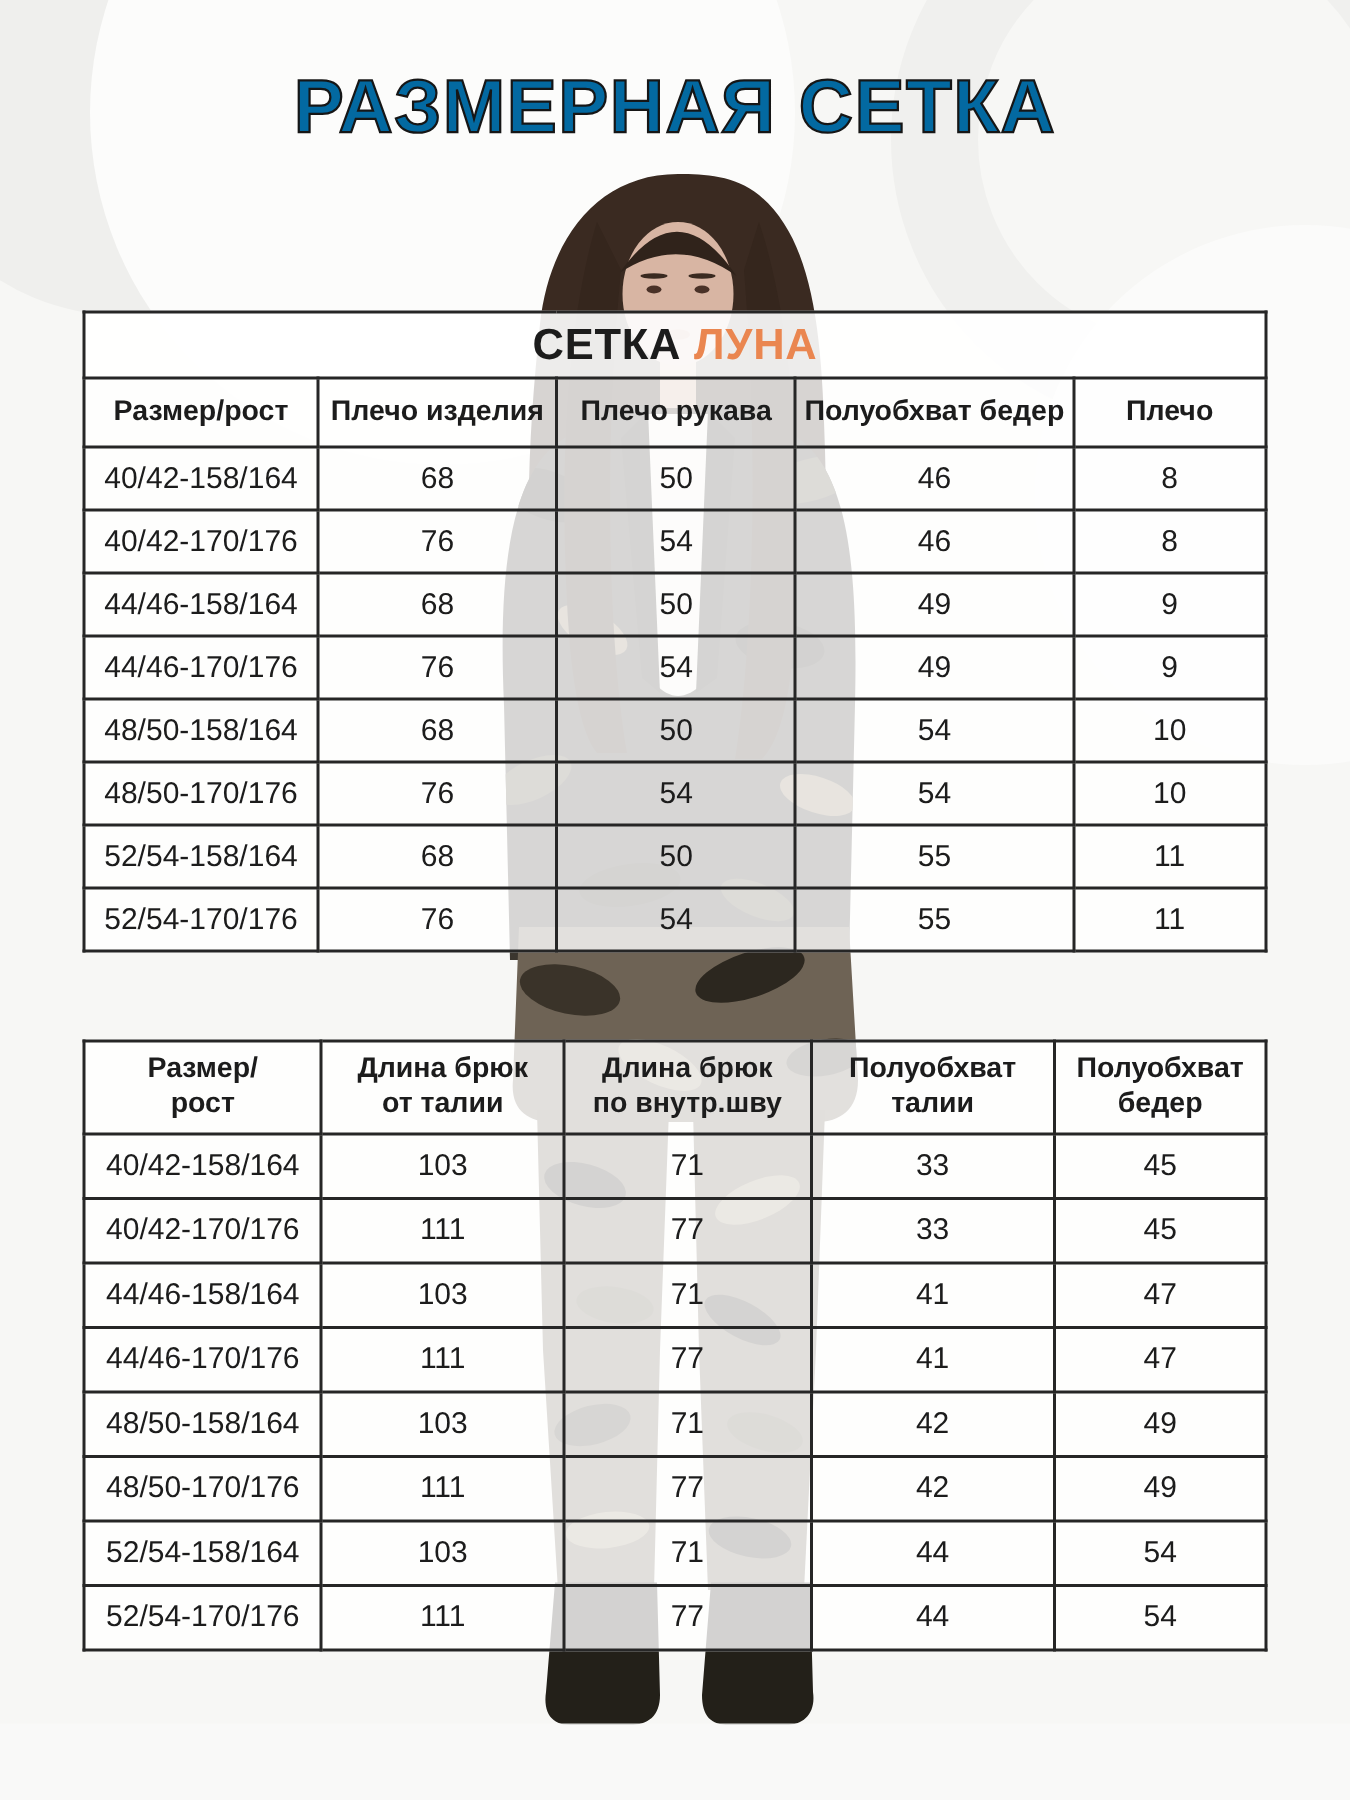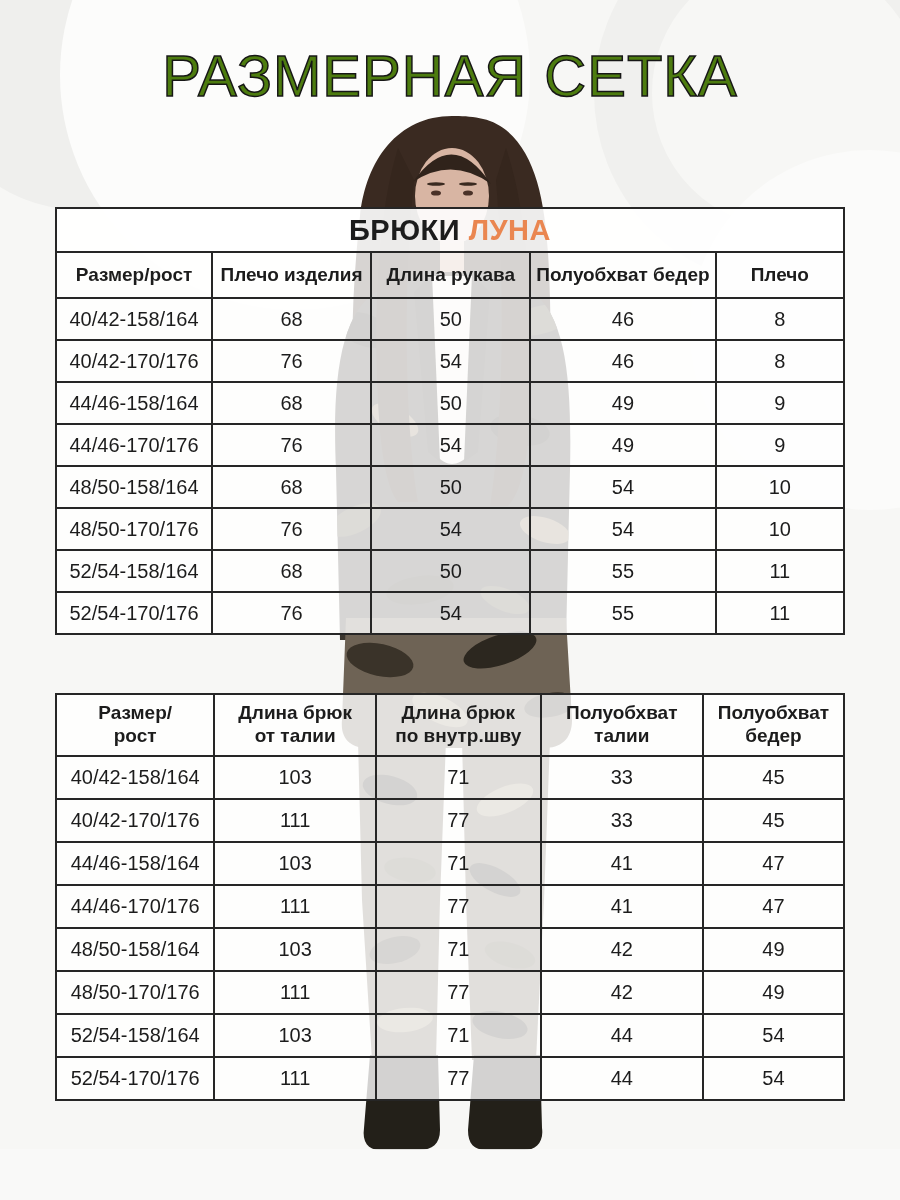--- a/index.html
+++ b/index.html
@@ -17,22 +17,22 @@
   .blob-tl{left:-70px;top:-90px;width:300px;height:300px;background:#efefed;}
   .blob-tl2{left:60px;top:-160px;width:470px;height:470px;background:#fcfcfb;}
   .ring-tr{right:-80px;top:-100px;width:270px;height:270px;border:58px solid #f0f0ee;background:transparent;}
   .blob-tr2{right:-150px;top:150px;width:360px;height:360px;background:#fbfbfa;}
   
   .model{position:absolute;left:0;top:0;pointer-events:none;}
   
   .page-title{
     position:absolute;left:0;top:42px;width:100%;
     text-align:center;
-    font-size:58px;font-weight:normal;letter-spacing:1px;
-    color:#4d7c0f;
+    font-size:50px;font-weight:bold;letter-spacing:1px;
+    color:#0369a1;
     -webkit-text-stroke:1.5px #161616;
     z-index:3;margin:0;
   }
   
   .tbl-wrap{position:absolute;left:55px;width:790px;z-index:2;}
   .tbl-wrap.t1{top:207px;}
   .tbl-wrap.t2{top:693px;}
   table{
     width:100%;border-collapse:collapse;table-layout:fixed;
     background:rgba(255,255,255,0.80);
@@ -152,28 +152,28 @@
       <colgroup>
           <col>
           <col>
           <col>
           <col>
           <col>
         </colgroup>
       <thead>
         <tr class="title-row">
           <th colspan="5">
-            <span>БРЮКИ</span>
+            <span>СЕТКА</span>
             <span class="accent" style="color: rgb(234, 134, 80);">ЛУНА</span>
           </th>
         </tr>
         <tr class="cols">
             <th>Размер/рост</th>
             <th>Плечо изделия</th>
-            <th>Длина рукава</th>
+            <th>Плечо рукава</th>
             <th>Полуобхват бедер</th>
             <th>Плечо</th>
           </tr>
       </thead>
       <tbody>
           <tr>
             <td>40/42-158/164</td>
             <td>68</td>
             <td>50</td>
             <td>46</td>

